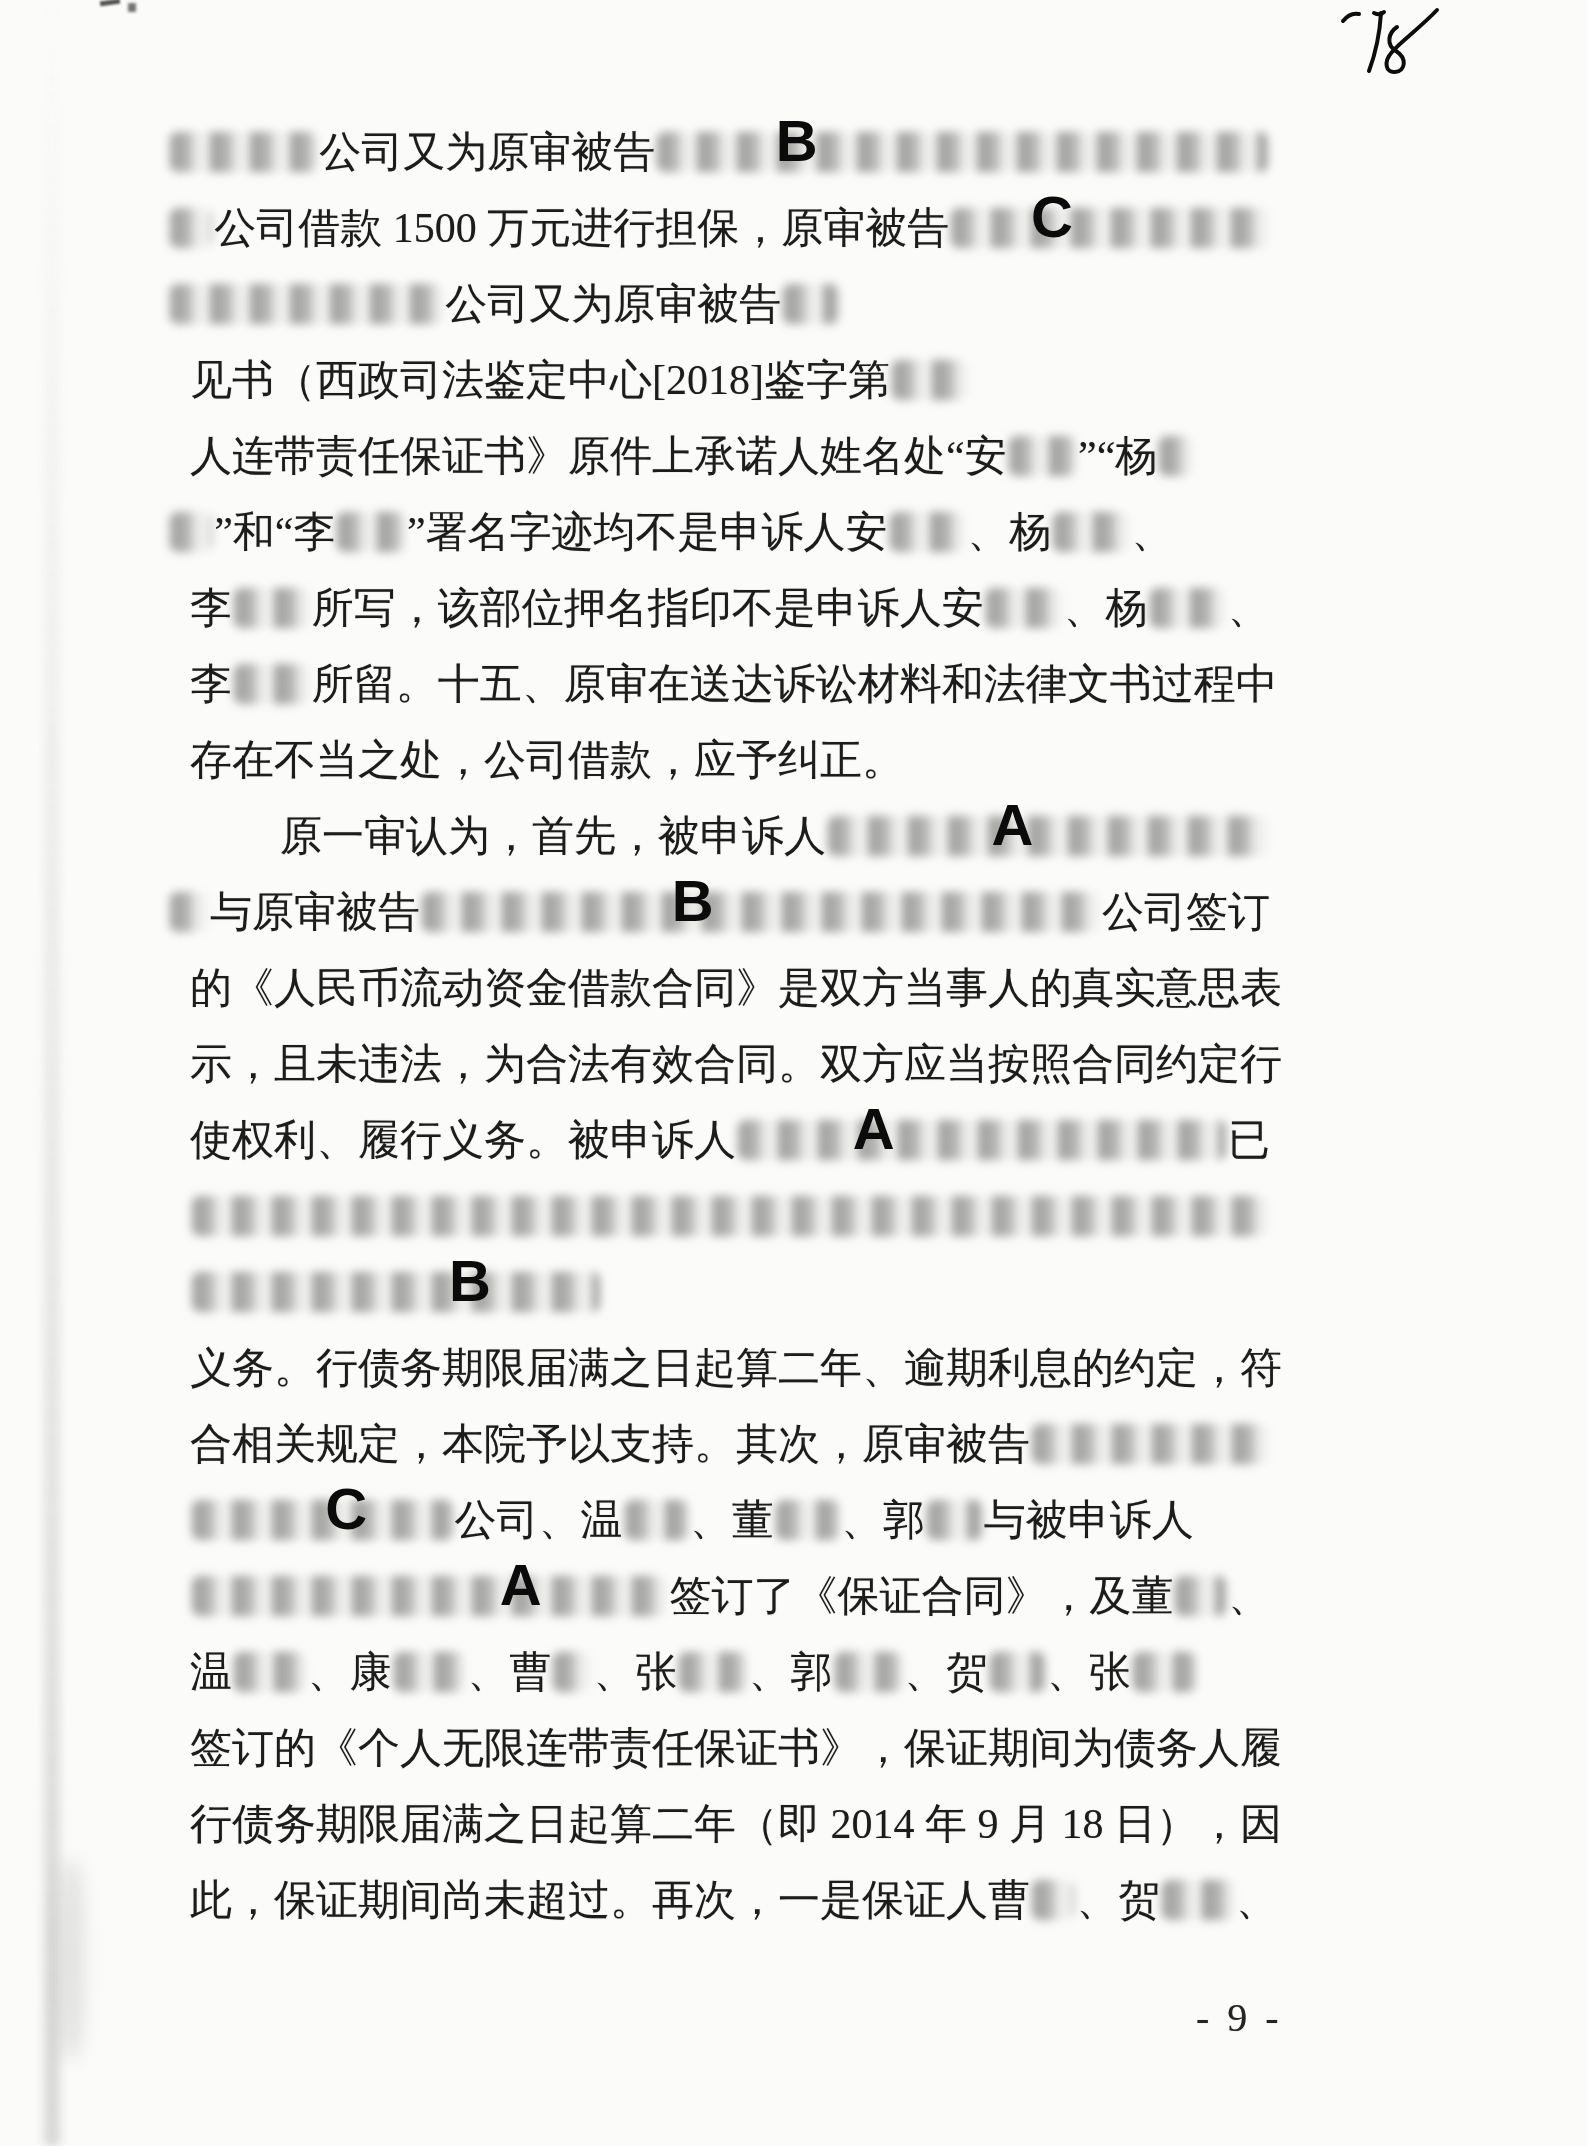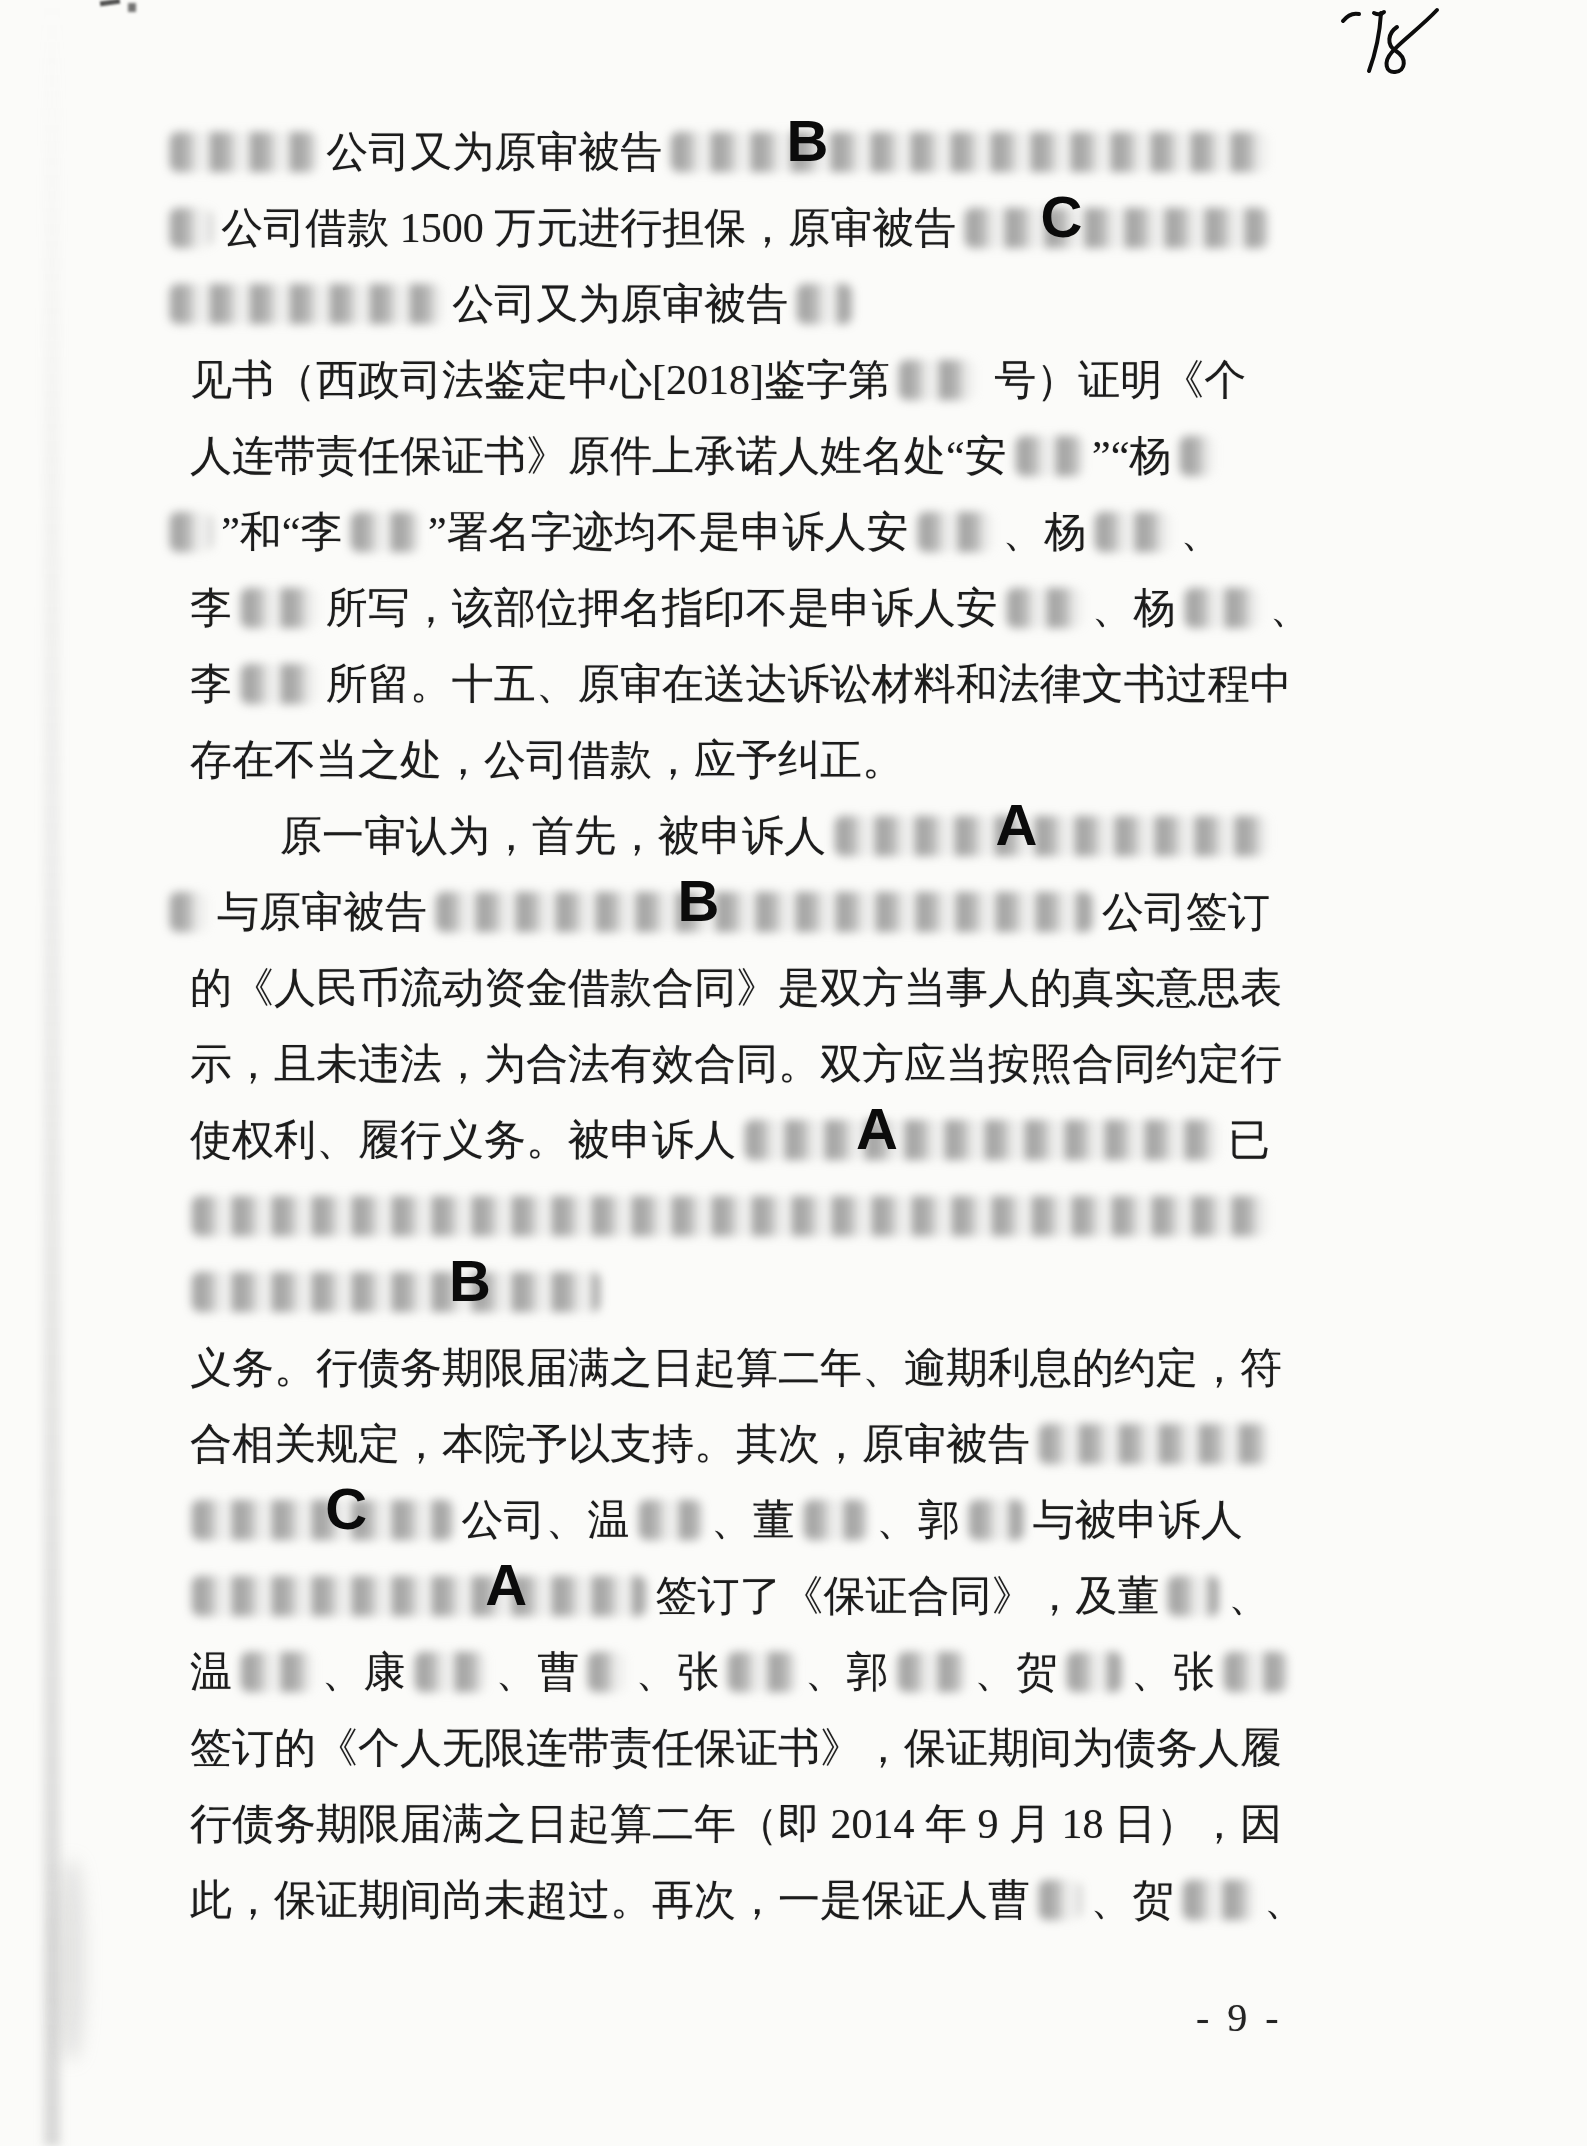--- a/index.html
+++ b/index.html
@@ -31,21 +31,20 @@
   #doc{
     position:absolute;left:190px;top:114px;width:1080px;
     font-size:42px;letter-spacing:0px;
   }
   .line{
     position:relative;
     height:76px;
     display:flex;
     align-items:center;
     white-space:pre;
-    gap:7px;
   }
   .line.indent{padding-left:90px;}
   .t{
     flex:0 0 auto;
     text-shadow:0 0 1px rgba(45,45,45,.4);
   }
   
   .r{
     flex:0 0 auto;
     position:relative;
@@ -103,21 +102,21 @@
       <path d="M45,9 C44,26 40,48 33,67"></path>
       <path d="M101,6 C84,24 64,38 56,48 C47,58 50,69 59,68 C70,67 71,54 60,47 C50,41 52,29 61,23"></path>
     </g>
   </svg>
 </div>
 
 <div id="doc">
     <div class="line"><span class="r bleed" style="width: 151.2px;"></span><span class="t">公司又为原审被告</span><span class="r grow"><span class="ol" style="left: 23%;">B</span></span></div>
     <div class="line"><span class="r bleed" style="width: 46.2px;"></span><span class="t">公司借款 1500 万元进行担保，原审被告</span><span class="r grow"><span class="ol" style="left: 32%;">C</span></span></div>
     <div class="line"><span class="r bleed" style="width: 277.2px;"></span><span class="t">公司又为原审被告</span><span class="r" style="width: 58.8px;"></span></div>
-    <div class="line"><span class="t">见书（西政司法鉴定中心[2018]鉴字第</span><span class="r" style="width: 79.8px;"></span><span class="t"> 号）证明《个</span></div>
+    <div class="line"><span class="t">见书（西政司法鉴定中心[2018]鉴字第</span><span class="r" style="width: 79.8px;"></span></div>
     <div class="line"><span class="t">人连带责任保证书》原件上承诺人姓名处“安</span><span class="r" style="width: 71.4px;"></span><span class="t">”“杨</span><span class="r" style="width: 37.8px;"></span></div>
     <div class="line"><span class="r bleed" style="width: 46.2px;"></span><span class="t">”和“李</span><span class="r" style="width: 71.4px;"></span><span class="t">”署名字迹均不是申诉人安</span><span class="r" style="width: 79.8px;"></span><span class="t">、杨</span><span class="r" style="width: 79.8px;"></span><span class="t">、</span></div>
     <div class="line"><span class="t">李</span><span class="r" style="width: 79.8px;"></span><span class="t">所写，该部位押名指印不是申诉人安</span><span class="r" style="width: 79.8px;"></span><span class="t">、杨</span><span class="r" style="width: 79.8px;"></span><span class="t">、</span></div>
     <div class="line"><span class="t">李</span><span class="r" style="width: 79.8px;"></span><span class="t">所留。十五、原审在送达诉讼材料和法律文书过程中</span></div>
     <div class="line"><span class="t">存在不当之处，公司借款，应予纠正。</span></div>
     <div class="line indent"><span class="t">原一审认为，首先，被申诉人</span><span class="r grow"><span class="ol" style="left: 42%;">A</span></span></div>
     <div class="line"><span class="r bleed" style="width: 42px;"></span><span class="t">与原审被告</span><span class="r grow"><span class="ol" style="left: 40%;">B</span></span><span class="t">公司签订</span></div>
     <div class="line"><span class="t">的《人民币流动资金借款合同》是双方当事人的真实意思表</span></div>
     <div class="line"><span class="t">示，且未违法，为合法有效合同。双方应当按照合同约定行</span></div>
     <div class="line"><span class="t">使权利、履行义务。被申诉人</span><span class="r grow"><span class="ol" style="left: 28%;">A</span></span><span class="t">已</span></div>

